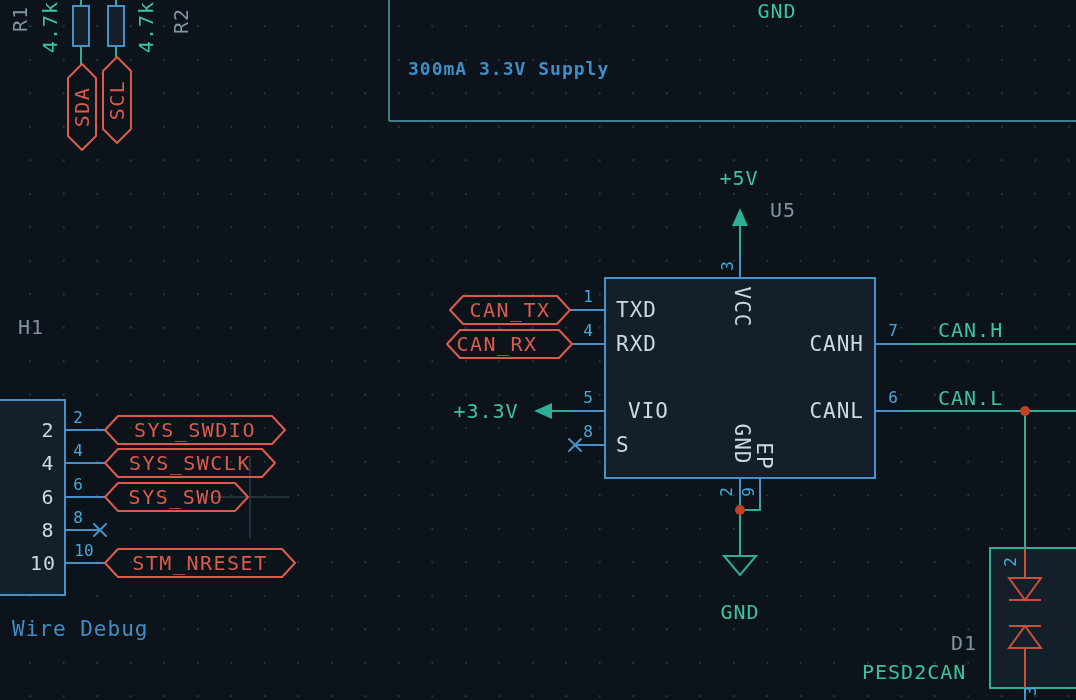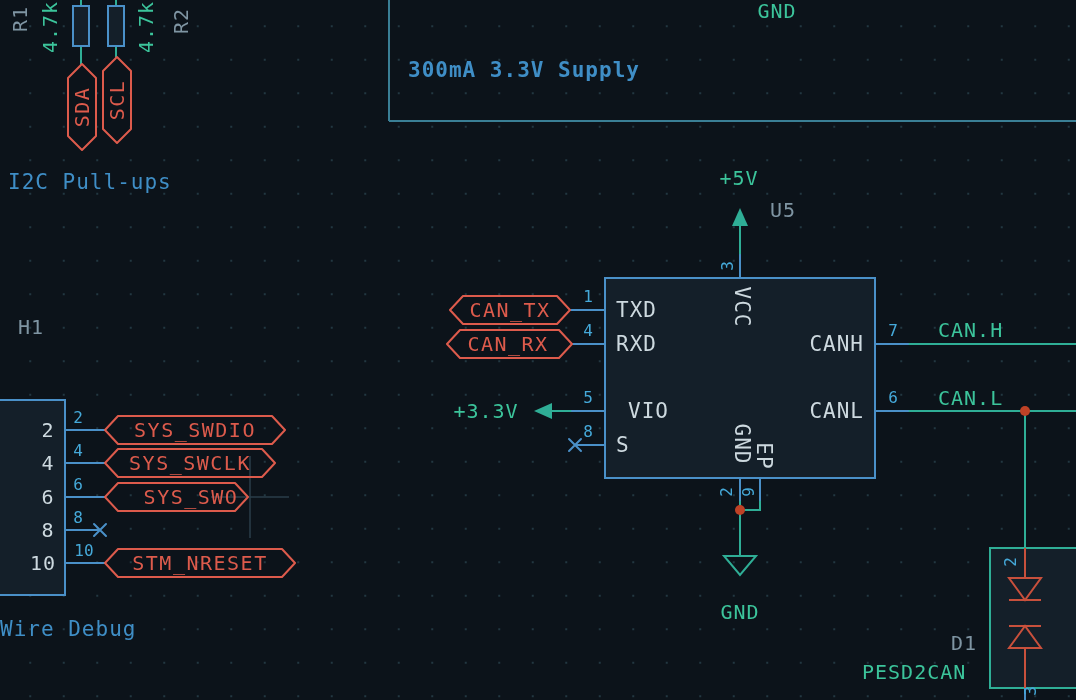--- a/index.html
+++ b/index.html
@@ -17,21 +17,21 @@
     font-family:"DejaVu Sans Mono","Liberation Mono",monospace;
   }
   .tc    { transform:translate(-50%,-50%); }
   .rot   { transform:translate(-50%,-50%) rotate(-90deg); }
   .rot90 { transform:translate(-50%,-50%) rotate(90deg); }
   .tr    { text-align:center; }
 
   .s16 { font-size:16px; }
   .s20 { font-size:20px; letter-spacing:1px; }
   .s21 { font-size:21px; letter-spacing:1px; }
-  .s26 { font-size:21px; font-weight:bold; letter-spacing:1px; }
+  .s26 { font-size:18px; font-weight:bold; letter-spacing:1px; }
 
   .c-red  { color:#dd5b4c; letter-spacing:1.5px; }
   .c-blue { color:#3f8ec6; }
   .c-cyan { color:#45a9d9; }
   .c-name { color:#cdd9df; }
   .c-ref  { color:#7f95a3; }
   .c-grn  { color:#3cc49b; }
 </style>
 </head>
 <body>
@@ -102,45 +102,44 @@
     <circle cx="740" cy="510" r="5" fill="#bf4226"></circle>
     <circle cx="1025" cy="411" r="5" fill="#bf4226"></circle>
   </svg>
 
   <div class="txt rot s20 c-ref" style="left:20px;top:19px">R1</div>
   <div class="txt rot s20 c-grn" style="left:50px;top:27px">4.7k</div>
   <div class="txt rot s20 c-grn" style="left:146px;top:27px">4.7k</div>
   <div class="txt rot s20 c-ref" style="left:181px;top:21px">R2</div>
   <div class="txt rot s20 c-red" style="left:82px;top:107px">SDA</div>
   <div class="txt rot s20 c-red" style="left:117px;top:100px">SCL</div>
-  <div class="txt s21 c-blue" style="left:8px;top:172px">I2C Pull-ups</div>
 
   <div class="txt s26 c-blue" style="left:408px;top:60px">300mA 3.3V Supply</div>
   <div class="txt tc s20 c-grn" style="left:777px;top:11px">GND</div>
 
   <div class="txt s20 c-ref" style="left:18px;top:317px">H1</div>
 
   <div class="txt tc s20 c-name" style="left:48px;top:430px">2</div>
   <div class="txt tc s20 c-name" style="left:48px;top:463px">4</div>
   <div class="txt tc s20 c-name" style="left:48px;top:497px">6</div>
   <div class="txt tc s20 c-name" style="left:48px;top:530px">8</div>
   <div class="txt tc s20 c-name" style="left:43px;top:563px">10</div>
 
   <div class="txt tc s16 c-cyan" style="left:78px;top:418px">2</div>
   <div class="txt tc s16 c-cyan" style="left:78px;top:451px">4</div>
   <div class="txt tc s16 c-cyan" style="left:78px;top:485px">6</div>
   <div class="txt tc s16 c-cyan" style="left:78px;top:518px">8</div>
   <div class="txt tc s16 c-cyan" style="left:84px;top:551px">10</div>
 
   <div class="txt tc s20 c-red" style="left:195px;top:430px">SYS_SWDIO</div>
   <div class="txt tc s20 c-red" style="left:190px;top:463px">SYS_SWCLK</div>
-  <div class="txt tc s20 c-red" style="left:191px;top:497px">SYS_SWO</div>
+  <div class="txt tc s20 c-red" style="left:176px;top:497px">SYS_SWO</div>
   <div class="txt tc s20 c-red" style="left:200px;top:563px">STM_NRESET</div>
 
-  <div class="txt s21 c-blue" style="left:0px;top:619px">Wire Debug</div>
+  <div class="txt s21 c-blue" style="left:12px;top:619px">Wire Debug</div>
 
   <div class="txt s20 c-ref" style="left:770px;top:200px">U5</div>
 
   <div class="txt tc s20 c-grn" style="left:739px;top:178px">+5V</div>
   <div class="txt tc s20 c-grn" style="left:486px;top:411px">+3.3V</div>
   <div class="txt tc s20 c-grn" style="left:740px;top:612px">GND</div>
 
   <div class="txt tc s16 c-cyan" style="left:588px;top:297px">1</div>
   <div class="txt tc s16 c-cyan" style="left:588px;top:331px">4</div>
   <div class="txt tc s16 c-cyan" style="left:588px;top:398px">5</div>
@@ -155,21 +154,21 @@
   <div class="txt s21 c-name" style="left:616px;top:334px">RXD</div>
   <div class="txt s21 c-name" style="left:628px;top:401px">VIO</div>
   <div class="txt s21 c-name" style="left:616px;top:435px">S</div>
   <div class="txt rot90 s21 c-name" style="left:741px;top:307px">VCC</div>
   <div class="txt s21 c-name tr" style="right:212px;top:334px">CANH</div>
   <div class="txt s21 c-name tr" style="right:212px;top:401px">CANL</div>
   <div class="txt rot90 s21 c-name" style="left:741px;top:444px">GND</div>
   <div class="txt rot90 s21 c-name" style="left:763px;top:456px">EP</div>
 
   <div class="txt tc s20 c-red" style="left:510px;top:310px">CAN_TX</div>
-  <div class="txt tc s20 c-red" style="left:508px;top:344px">CAN_RX</div>
+  <div class="txt tc s20 c-red" style="left:497px;top:344px">CAN_RX</div>
   <div class="txt s20 c-grn" style="left:938px;top:320px">CAN.H</div>
   <div class="txt s20 c-grn" style="left:938px;top:388px">CAN.L</div>
 
   <div class="txt s20 c-ref" style="left:951px;top:633px">D1</div>
   <div class="txt s20 c-grn" style="left:862px;top:662px">PESD2CAN</div>
   <div class="txt rot s16 c-cyan" style="left:1011px;top:562px">2</div>
   <div class="txt rot s16 c-cyan" style="left:1031px;top:691px">3</div>
 
 </div>
 

